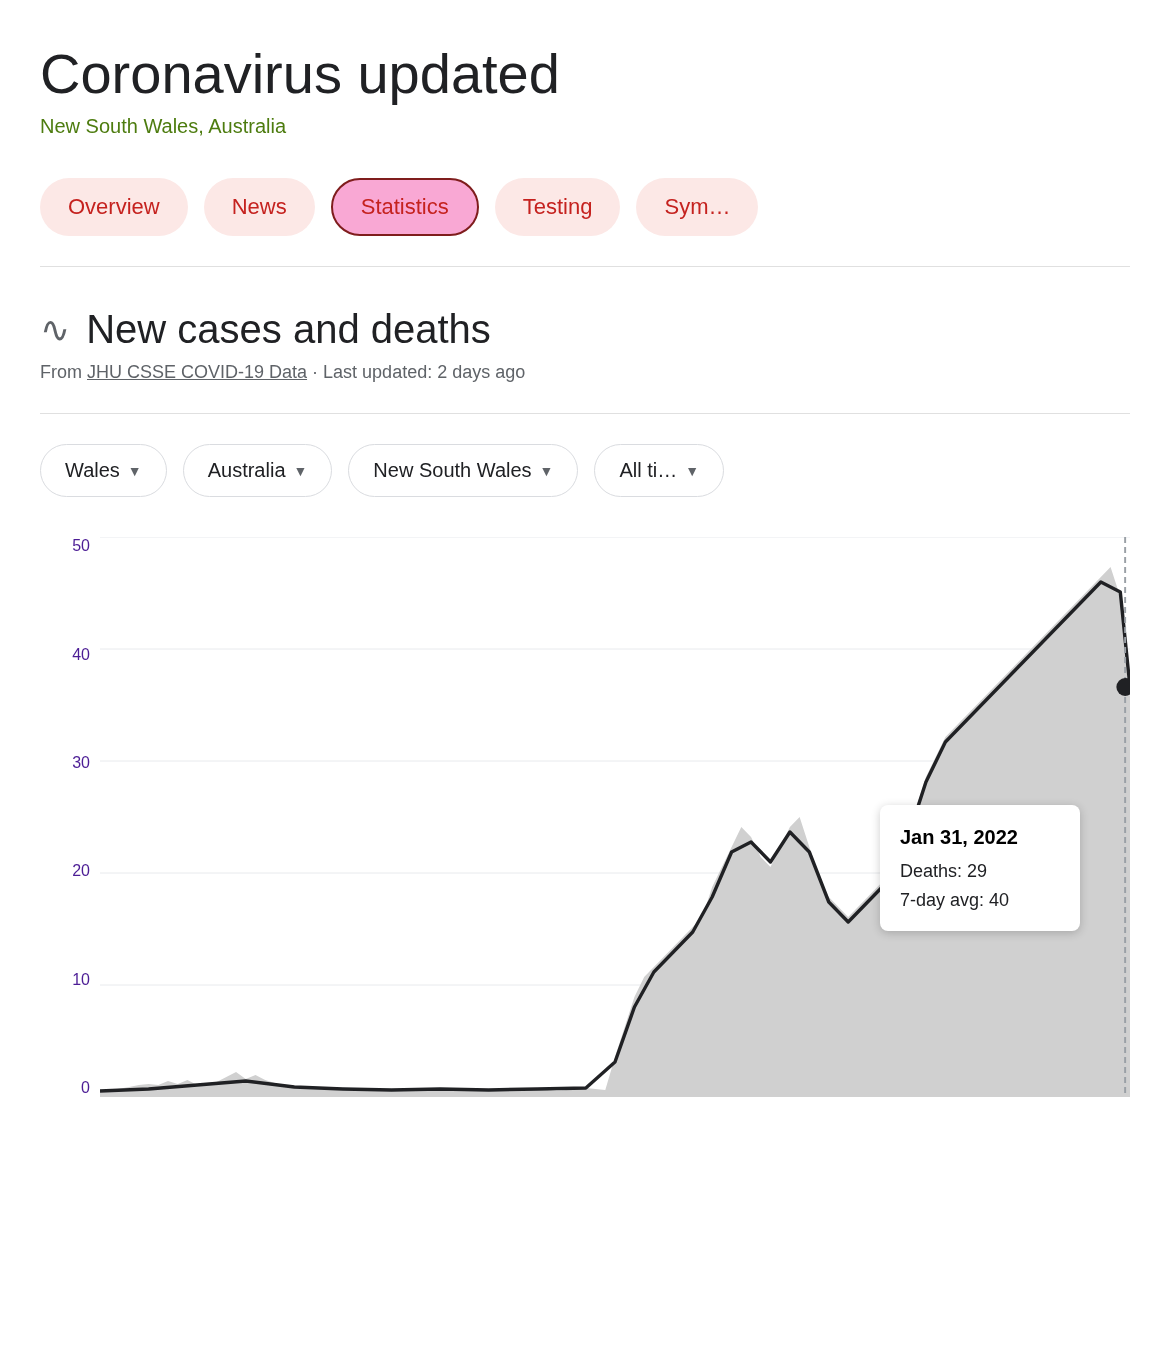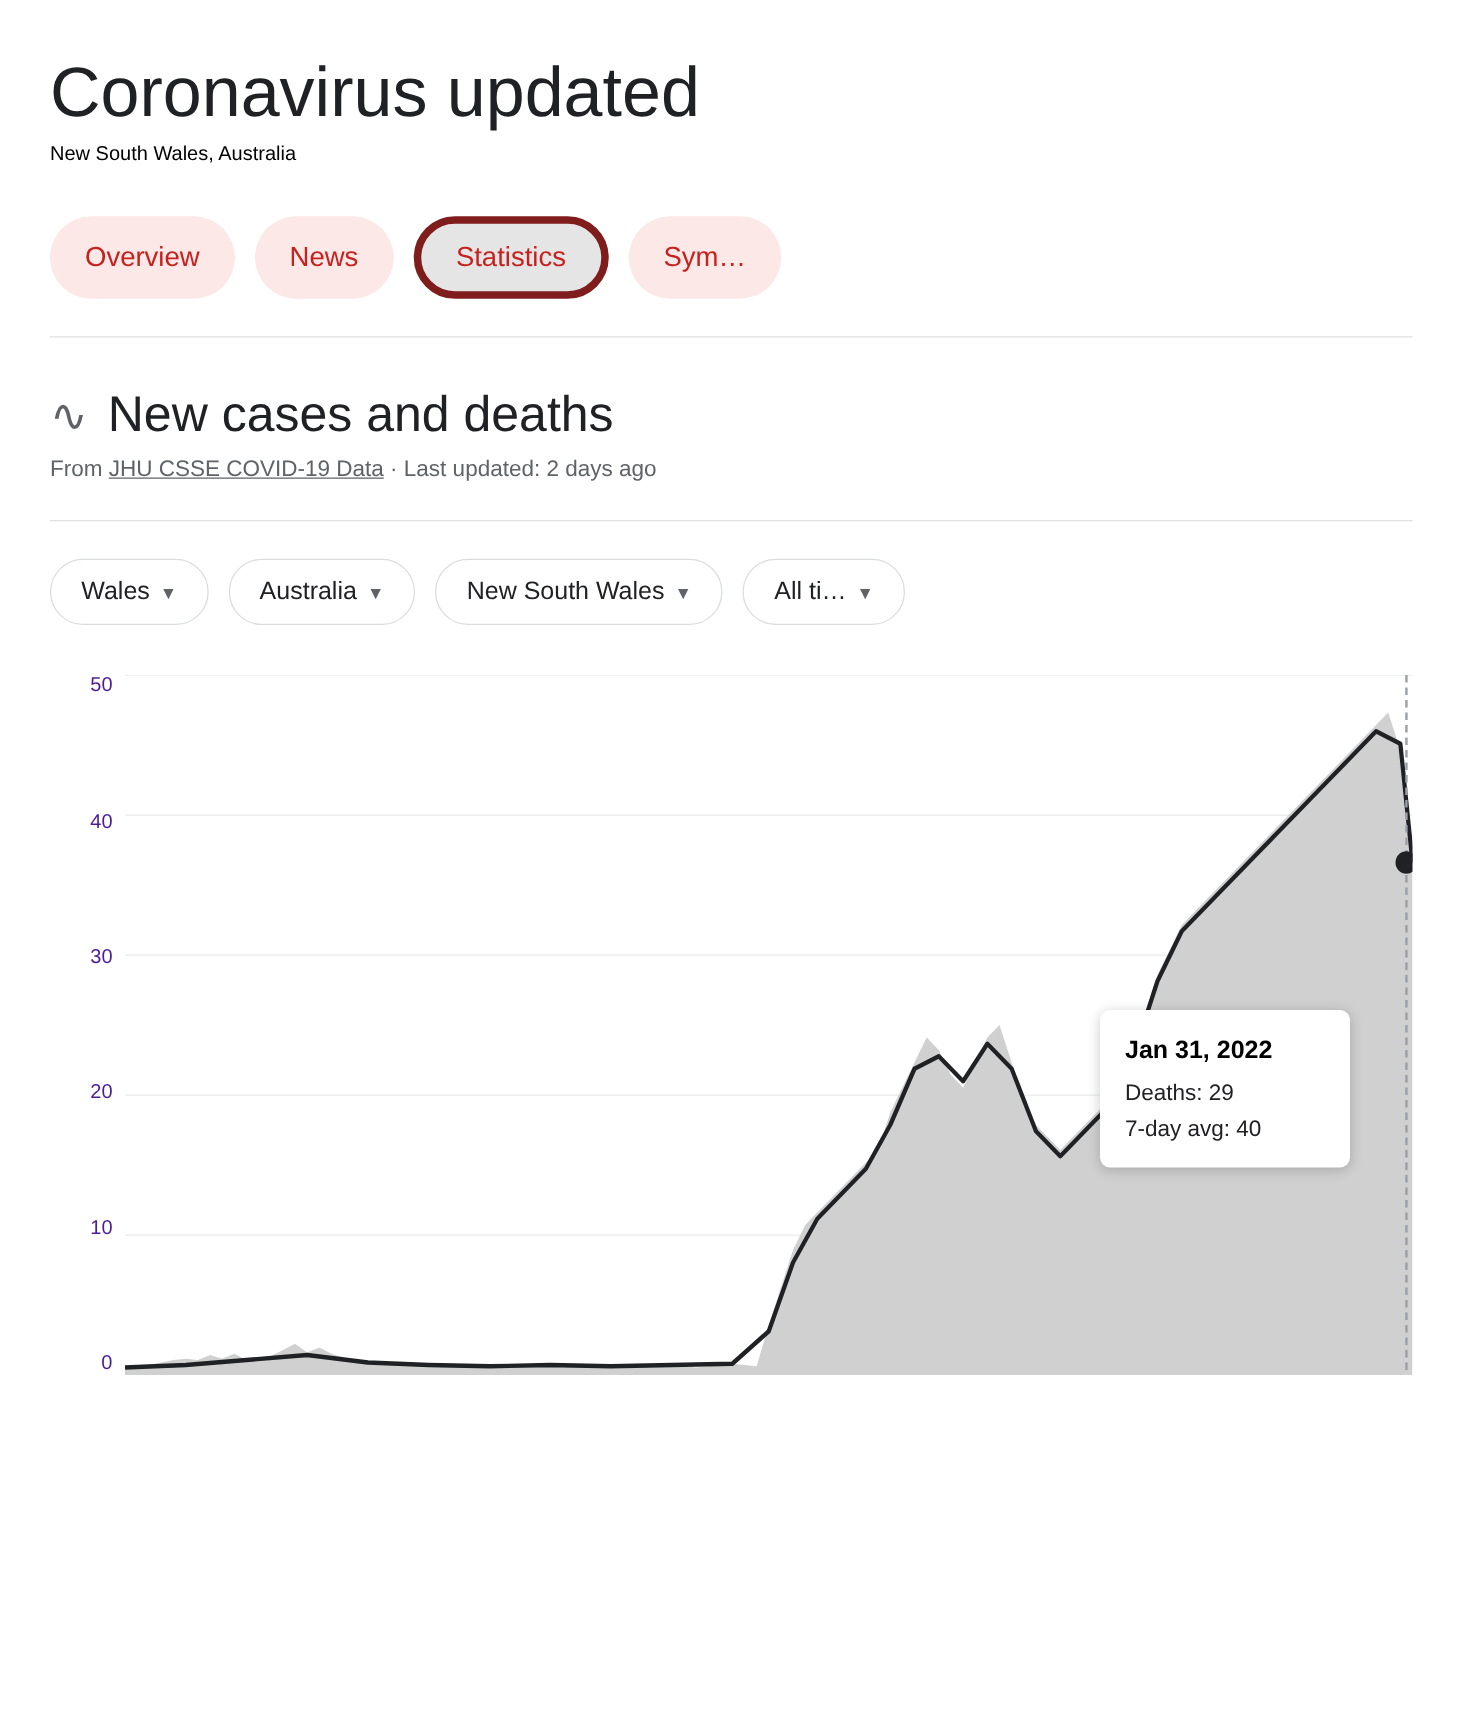--- a/index.html
+++ b/index.html
@@ -16,22 +16,22 @@
     }
 
     .header h1 {
       font-size: 56px;
       font-weight: 400;
       color: #202124;
       line-height: 1.2;
     }
 
     .header .subtitle {
-      font-size: 16px;
-      color: #000000;
+      font-size: 20px;
+      color: #4d7c0f;
       margin-top: 8px;
     }
 
     .tabs-container {
       display: flex;
       padding: 20px 40px;
       gap: 16px;
       overflow: hidden;
     }
 
@@ -42,22 +42,22 @@
       color: #c5221f;
       font-size: 22px;
       font-weight: 500;
       cursor: pointer;
       border: none;
       white-space: nowrap;
       flex-shrink: 0;
     }
 
     .tab.active {
-      border: 6px solid #7f1d1d;
-      background: #e5e5e5;
+      border: 2px solid #7f1d1d;
+      background: #f9a8d4;
     }
 
     .tab.partial {
       border-radius: 50px;
     }
 
     .divider {
       height: 1px;
       background: #e0e0e0;
       margin: 10px 40px;
@@ -190,20 +190,21 @@
 
 <div class="header">
   <h1>Coronavirus updated</h1>
   <div class="subtitle">New South Wales, Australia</div>
 </div>
 
 <div class="tabs-container">
   <button class="tab partial">Overview</button>
   <button class="tab">News</button>
   <button class="tab active">Statistics</button>
+  <button class="tab">Testing</button>
   <button class="tab partial">Sym…</button>
 </div>
 
 <div class="divider"></div>
 
 <div class="section-header">
   <span class="section-icon">∿</span>
   <span class="section-title">New cases and deaths</span>
 </div>
 

